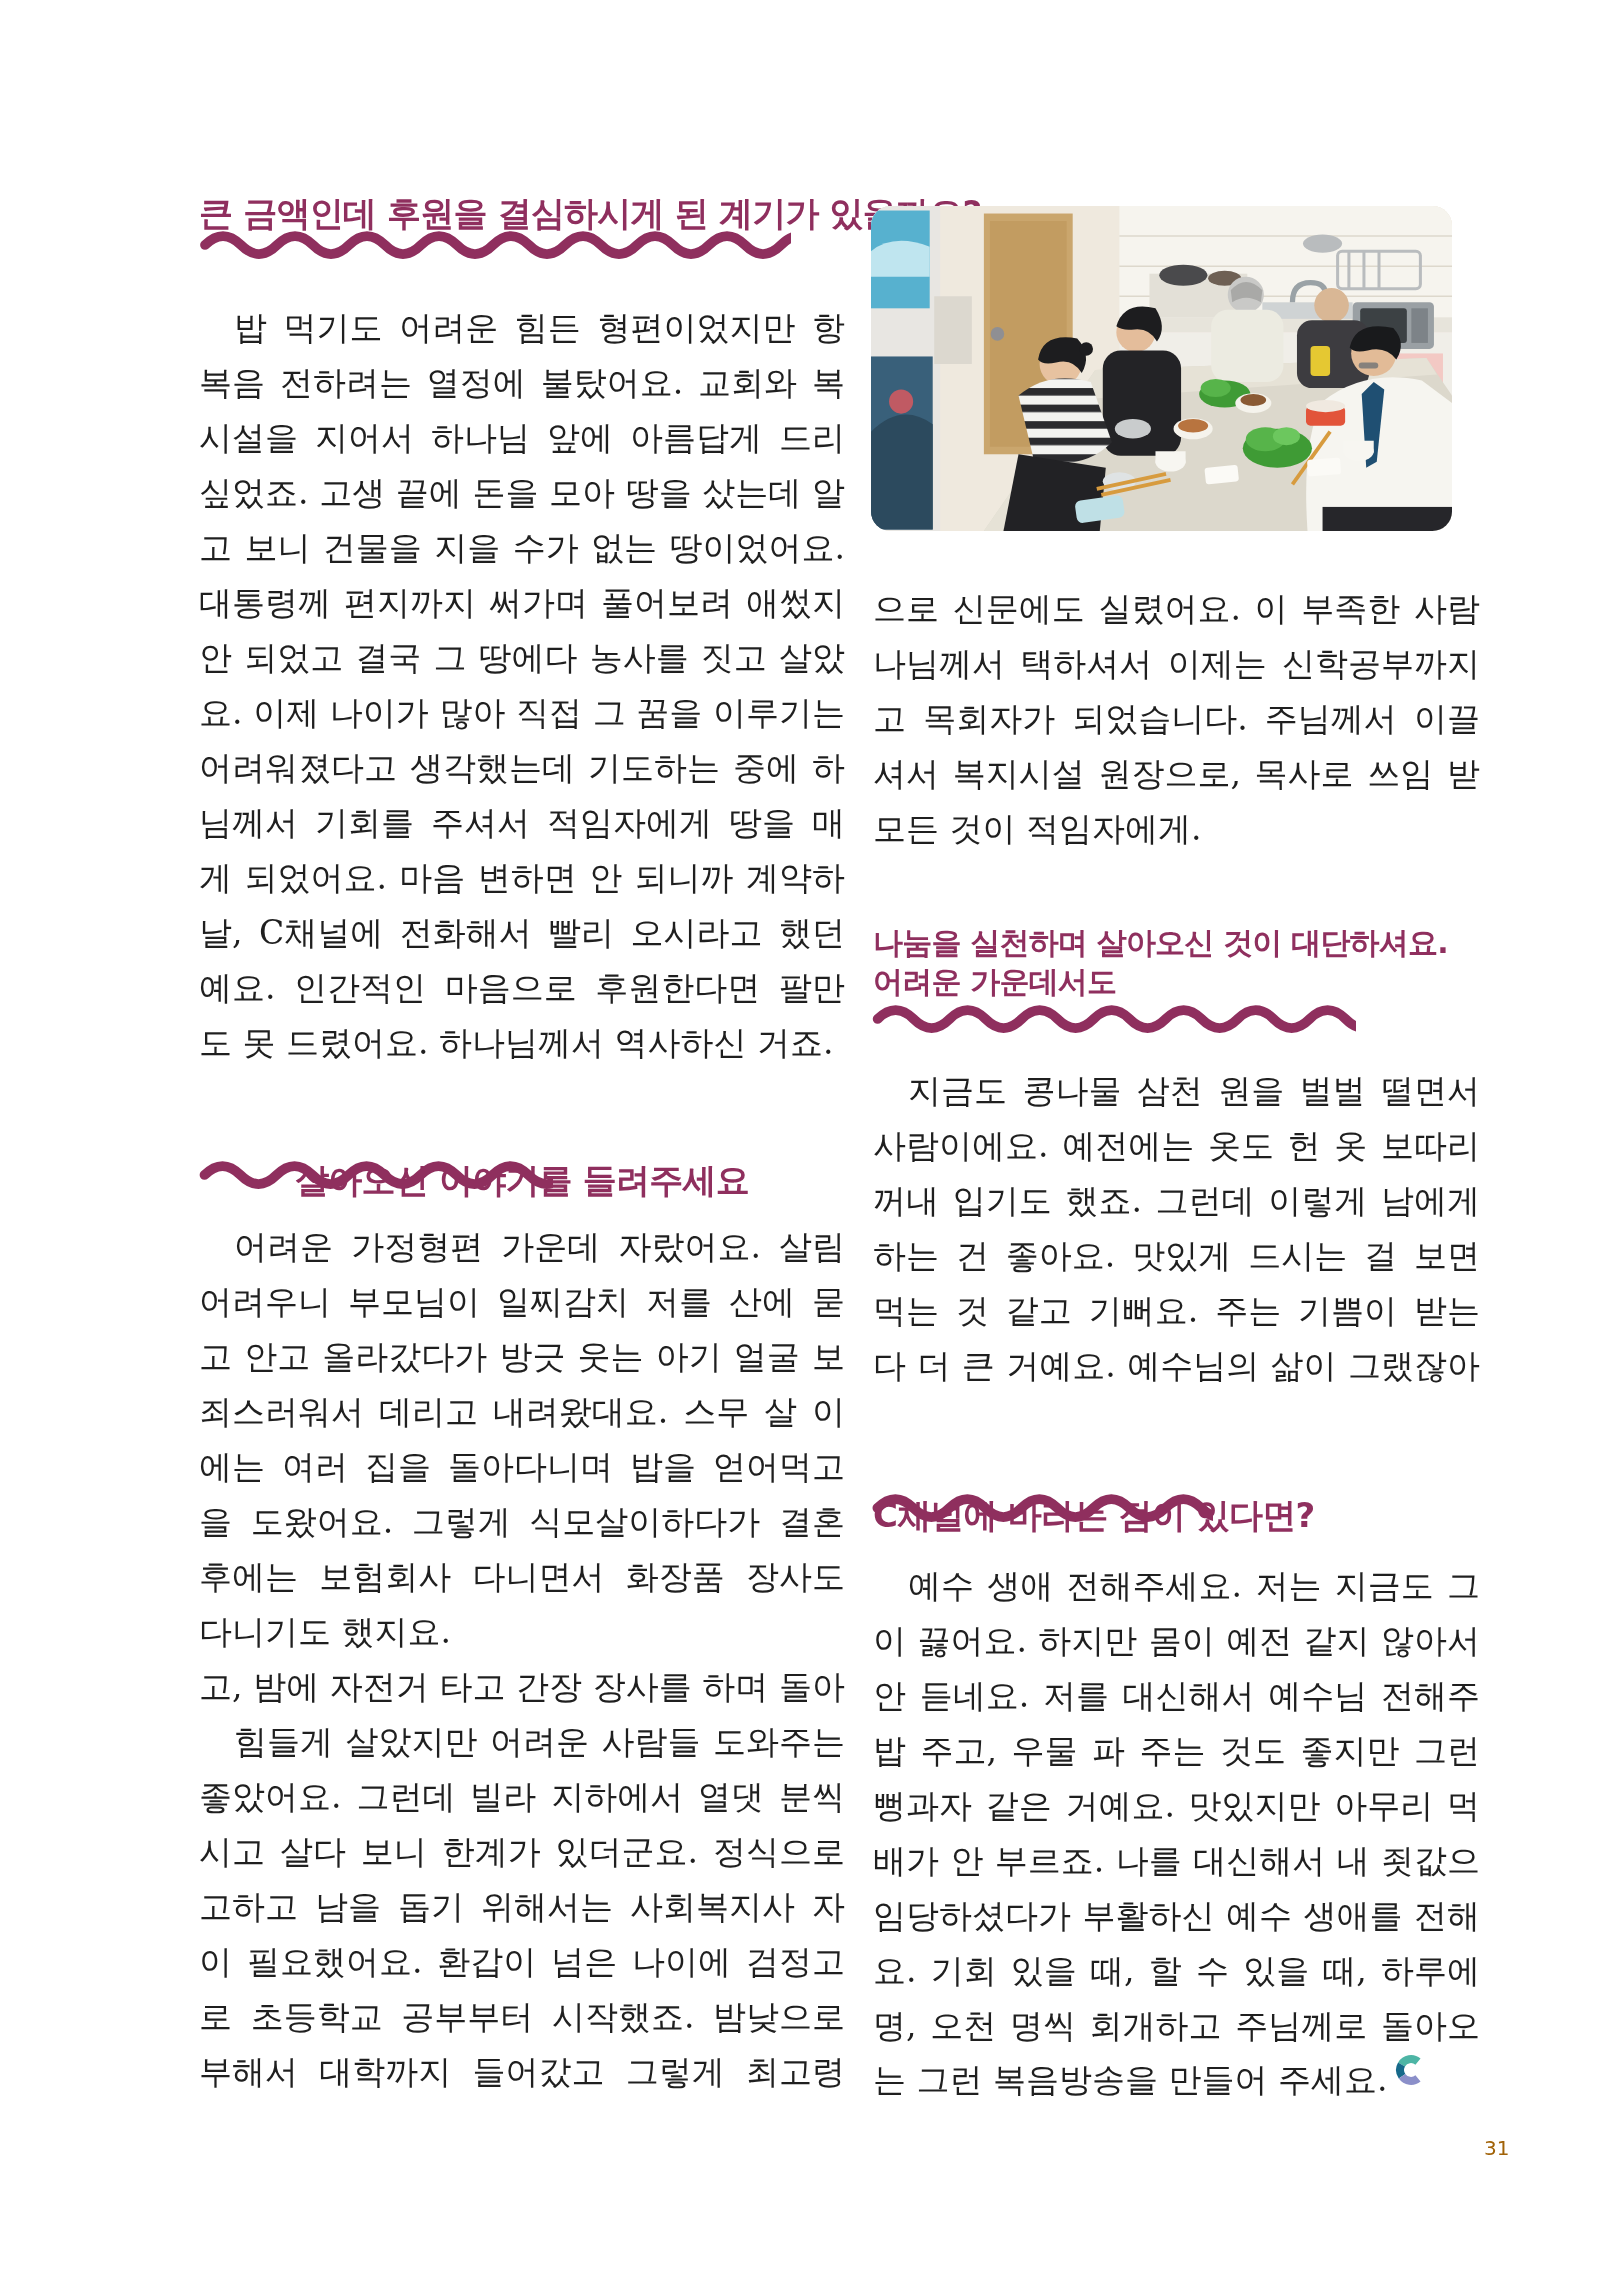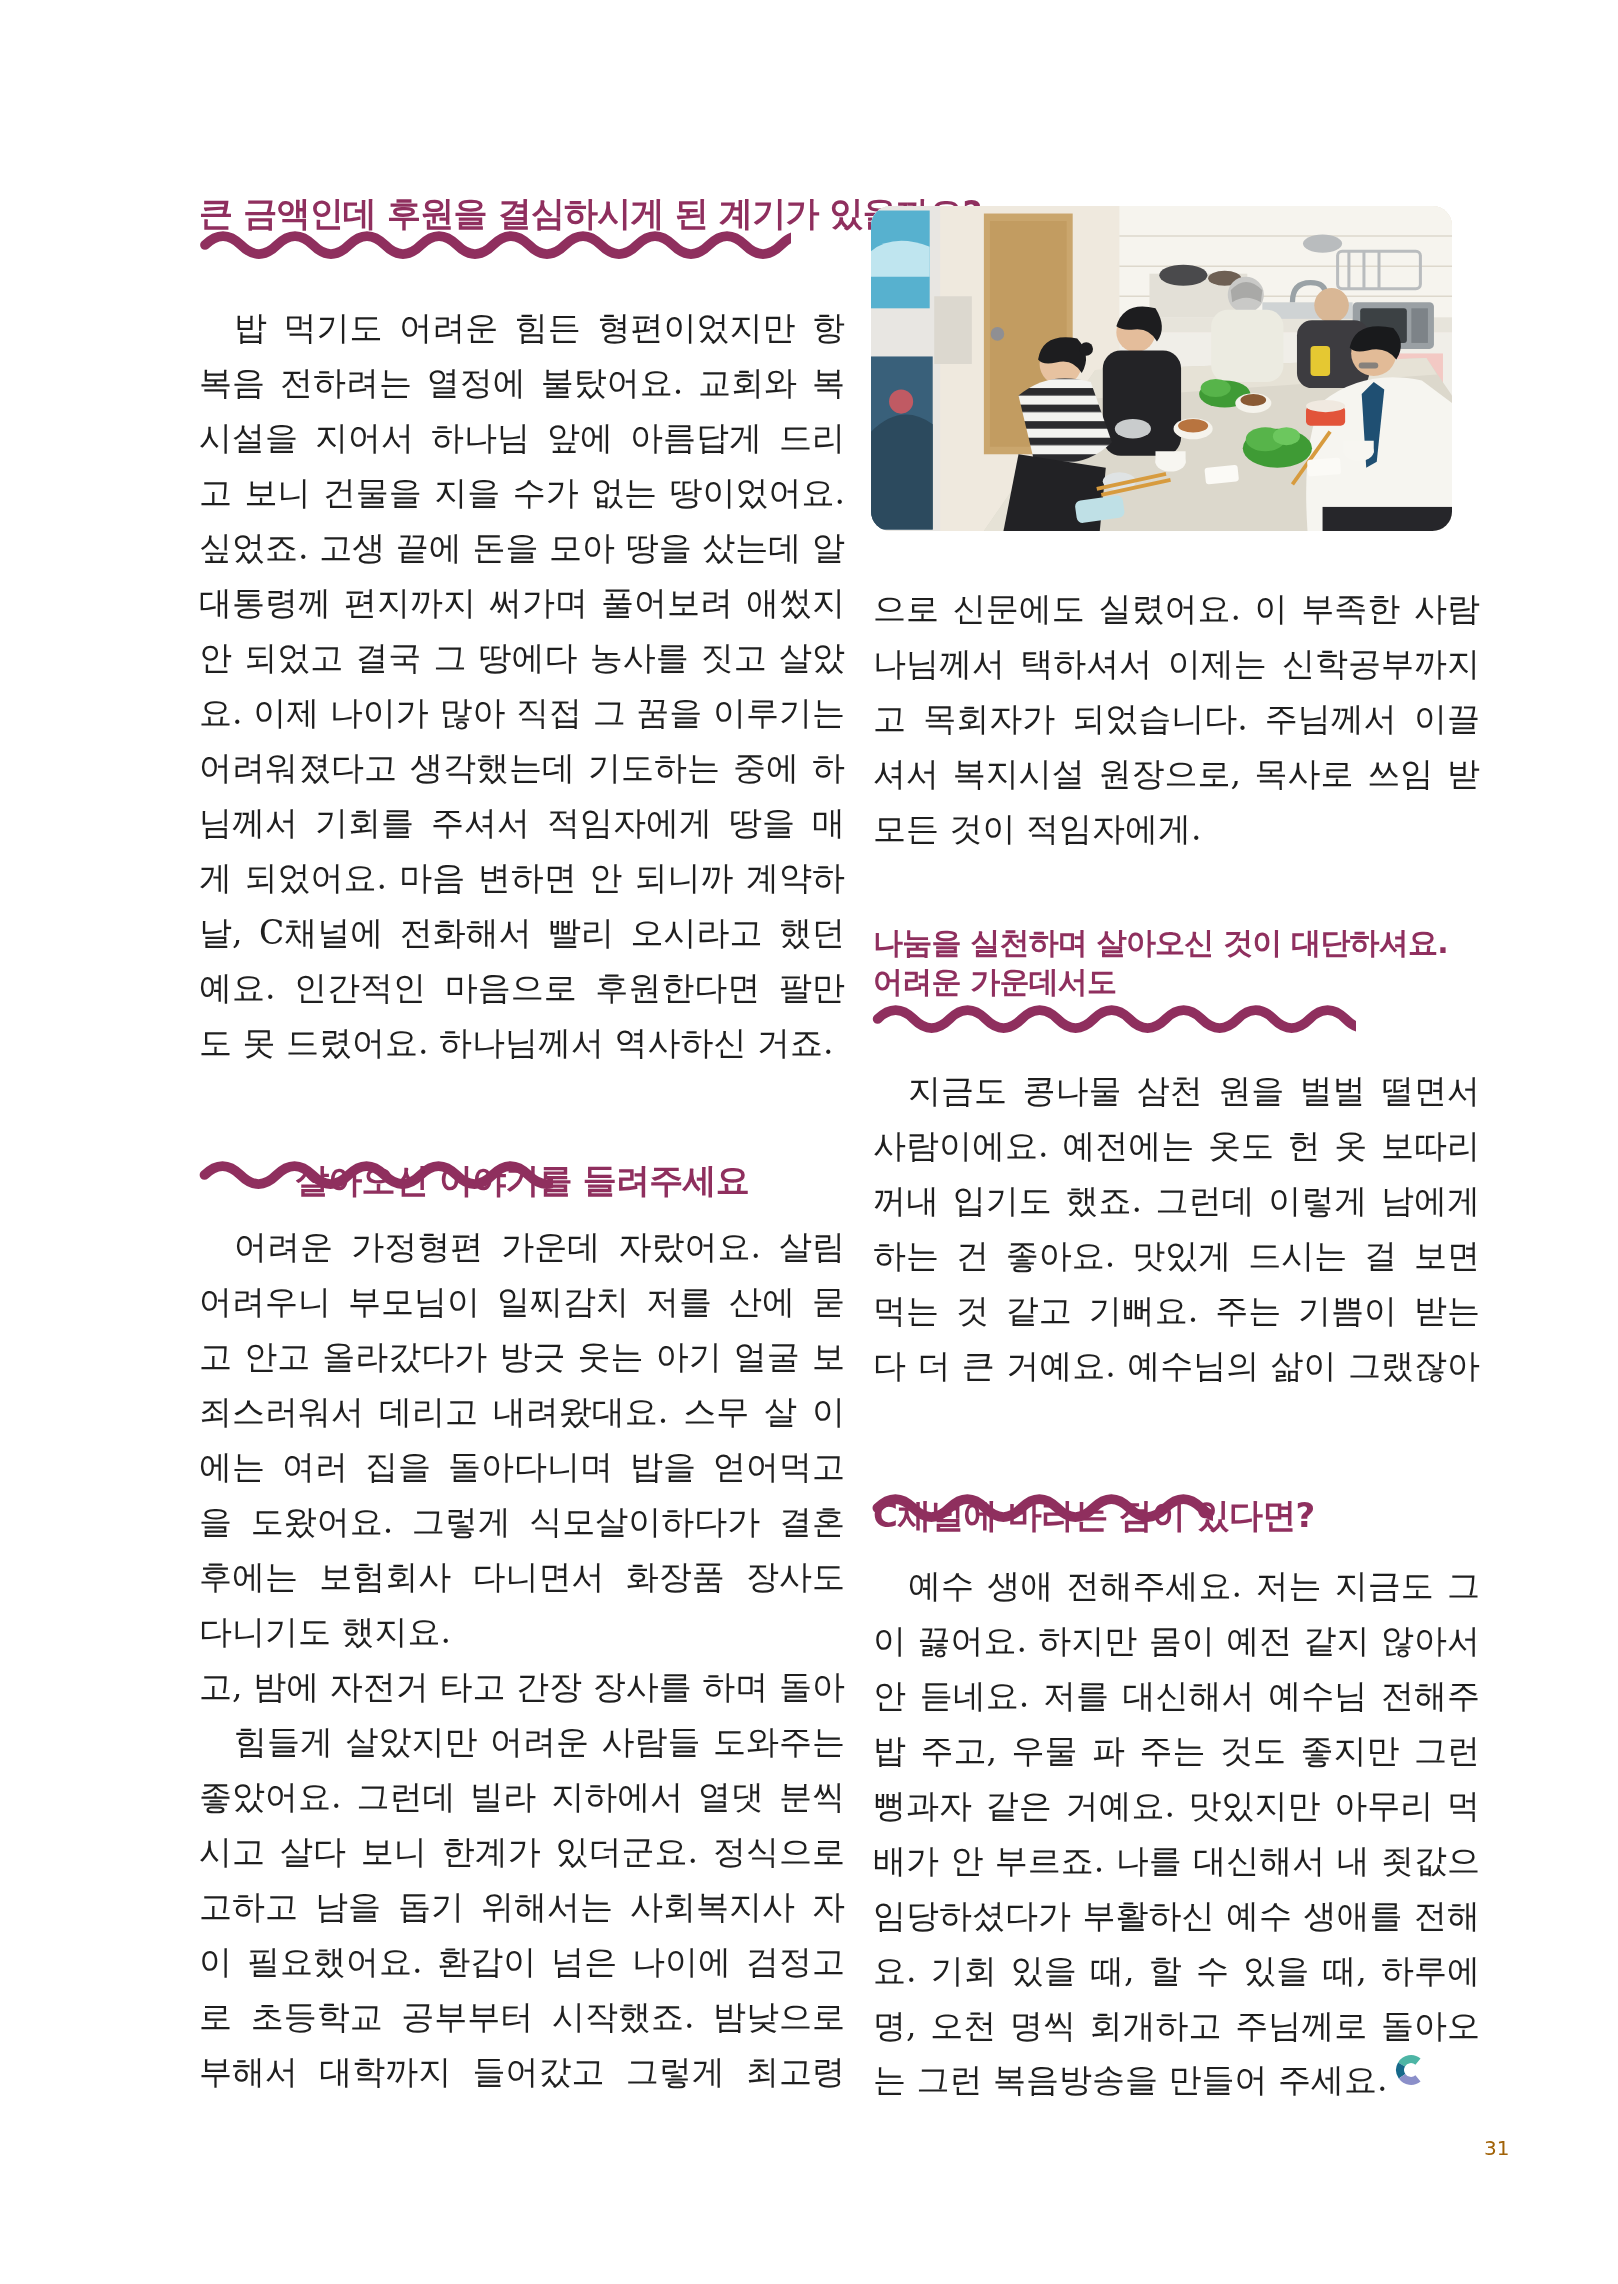--- a/index.html
+++ b/index.html
@@ -46,22 +46,22 @@
 
 <div class="abs col-left q" style="top:194px;">큰 금액인데 후원을 결심하시게 된 계기가 있을까요?</div>
 <svg class="abs wave" style="left:198px;top:230px;" width="593" height="30" viewBox="0 0 788 40">
   <path d="M8,20 q24,-24 48,0 t48,0 t48,0 t48,0 t48,0 t48,0 t48,0 t48,0 t48,0 t48,0 t48,0 t48,0 t48,0 t48,0 t48,0 t48,0 t48,0 t48,0 t48,0 t48,0"></path>
 </svg>
 
 <div class="abs col-left" style="top:300px;">
     <div class="line jl indent">밥 먹기도 어려운 힘든 형편이었지만 항상</div>
     <div class="line jl">복음 전하려는 열정에 불탔어요. 교회와 복지</div>
     <div class="line jl">시설을 지어서 하나님 앞에 아름답게 드리고</div>
+    <div class="line jl">싶었죠. 고생 끝에 돈을 모아 땅을 샀는데 알</div>
     <div class="line jl">고 보니 건물을 지을 수가 없는 땅이었어요.</div>
-    <div class="line jl">싶었죠. 고생 끝에 돈을 모아 땅을 샀는데 알</div>
     <div class="line jl">대통령께 편지까지 써가며 풀어보려 애썼지만</div>
     <div class="line jl">안 되었고 결국 그 땅에다 농사를 짓고 살았어</div>
     <div class="line jl">요. 이제 나이가 많아 직접 그 꿈을 이루기는</div>
     <div class="line jl">어려워졌다고 생각했는데 기도하는 중에 하나</div>
     <div class="line jl">님께서 기회를 주셔서 적임자에게 땅을 매매하</div>
     <div class="line jl">게 되었어요. 마음 변하면 안 되니까 계약하는</div>
     <div class="line jl">날, C채널에 전화해서 빨리 오시라고 했던 거</div>
     <div class="line jl">예요. 인간적인 마음으로 후원한다면 팔만 원</div>
     <div class="line ll">도 못 드렸어요. 하나님께서 역사하신 거죠.</div>
   </div>

